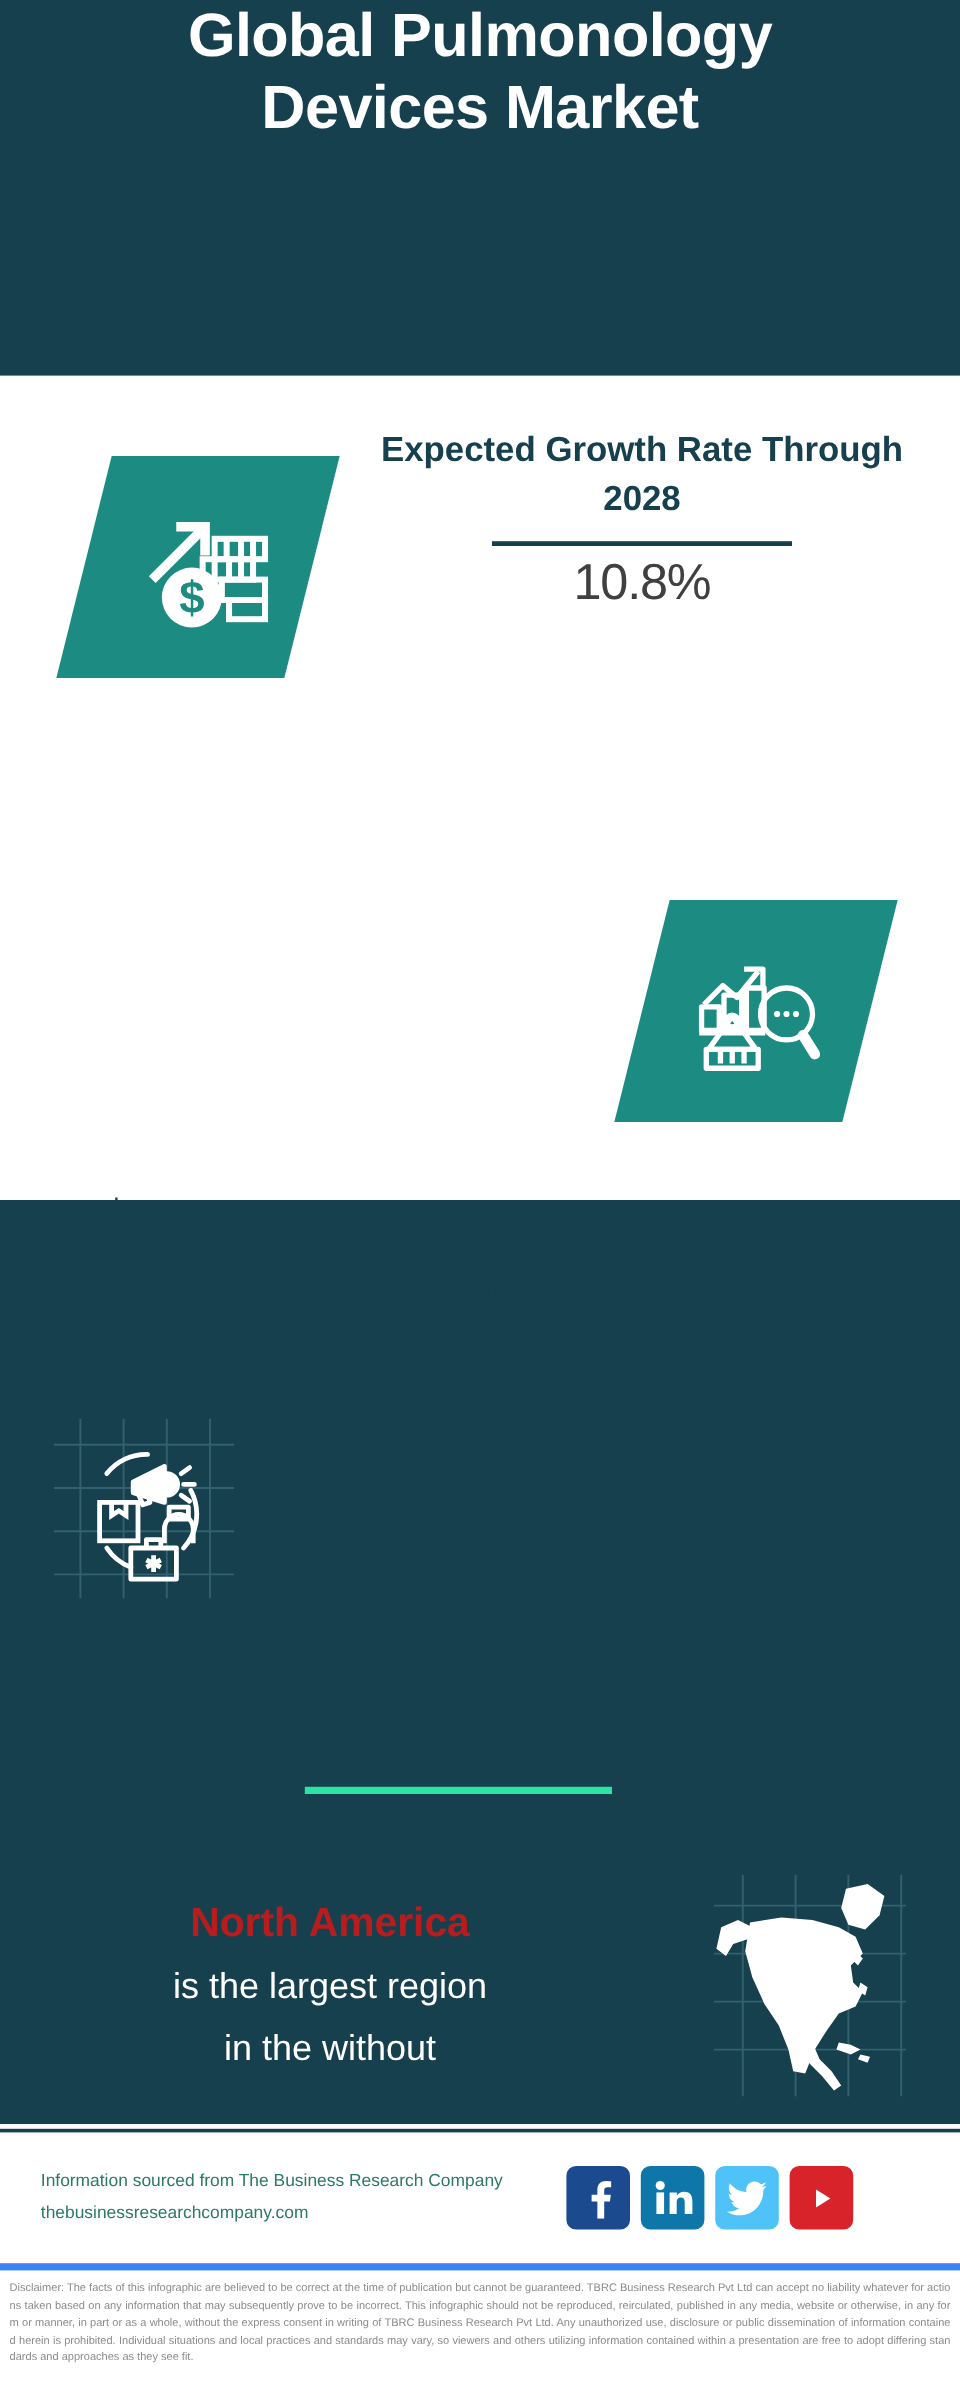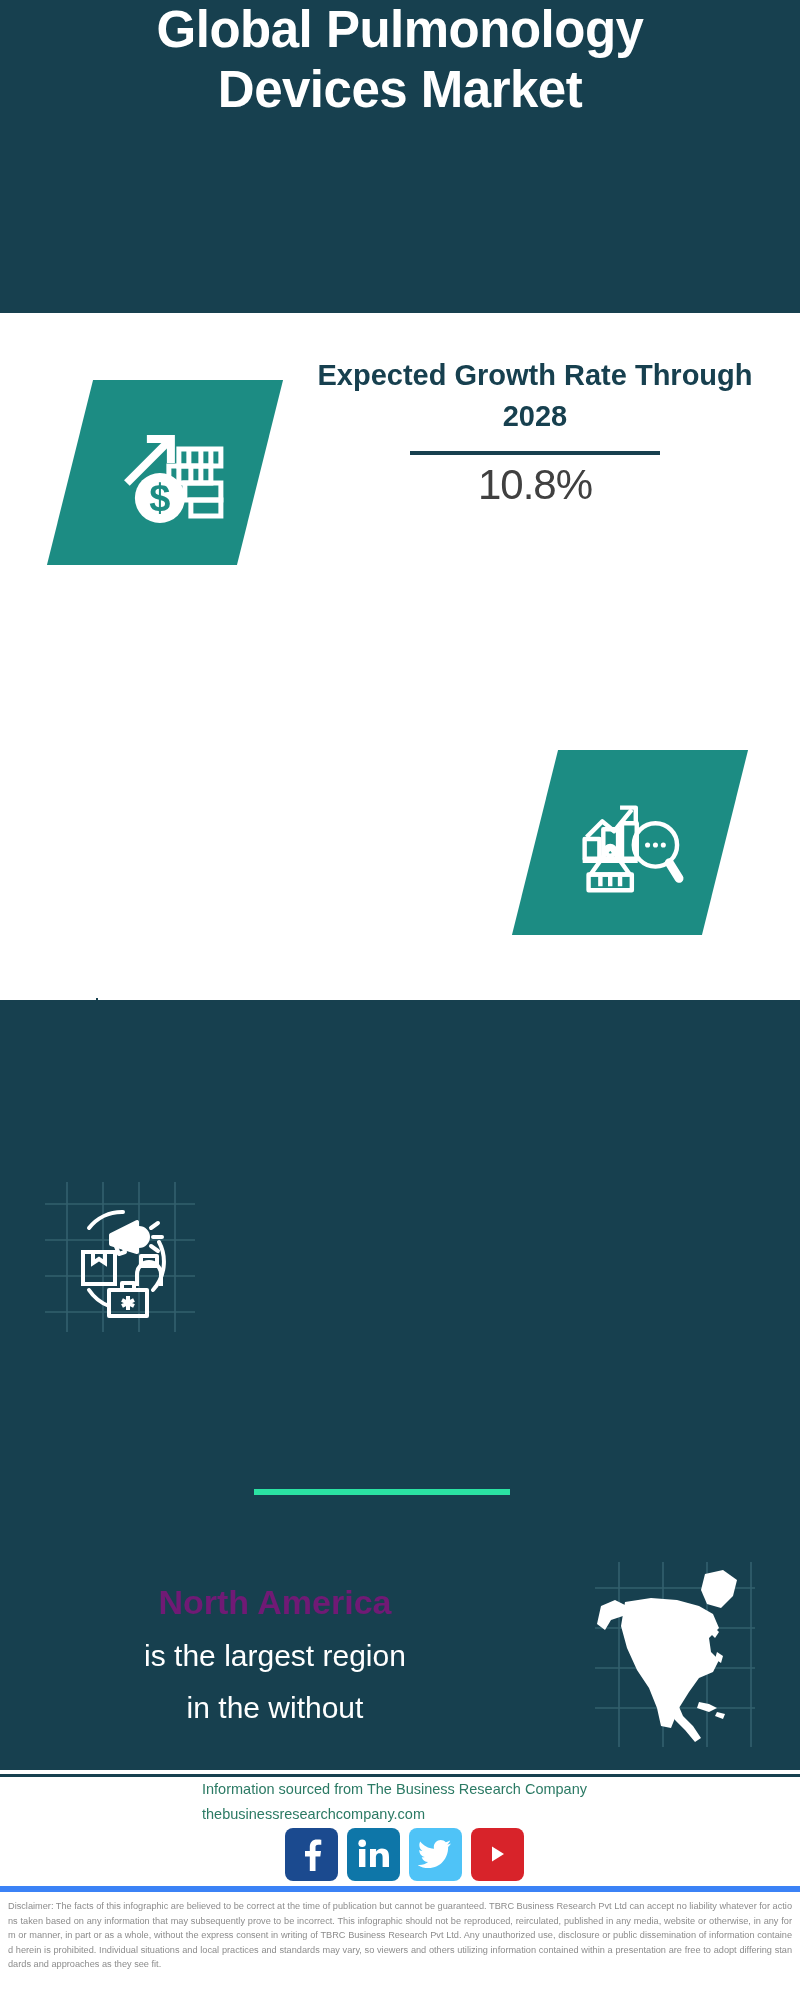--- a/index.html
+++ b/index.html
@@ -102,40 +102,40 @@
     width:256px; height:6px; background:#2BE3A3;
   }
 
   
   .region-row {
     position:absolute; left:0; top:1562px; width:800px;
     display:flex; align-items:center;
   }
   .region-copy { width:550px; text-align:center; }
   .region-name {
-    color:#701a75;
+    color:#b91c1c;
     font-size:34px;
     font-weight:700;
     line-height:1.25;
   }
   .region-sub {
     color:#ffffff;
     font-size:30px;
     font-weight:400;
     line-height:1.34;
     margin-top:12px;
   }
   .region-map-wrap { width:250px; display:flex; justify-content:center; }
 
   
   .footer {
     position:absolute; left:0; top:1774px; width:800px; height:112px;
     background:#ffffff;
     border-top:3px solid #17404F;
-    display:flex; align-items:center;flex-direction:column;
+    display:flex; align-items:center;
   }
   .footer-src {
     margin-left:34px; width:430px;
     color:#2B7A64;
     font-size:14.5px;
     line-height:1.75;
   }
   .socials { display:flex; gap:9px; margin-left:8px; }
   .social {
     width:53px; height:53px; border-radius:8px;

